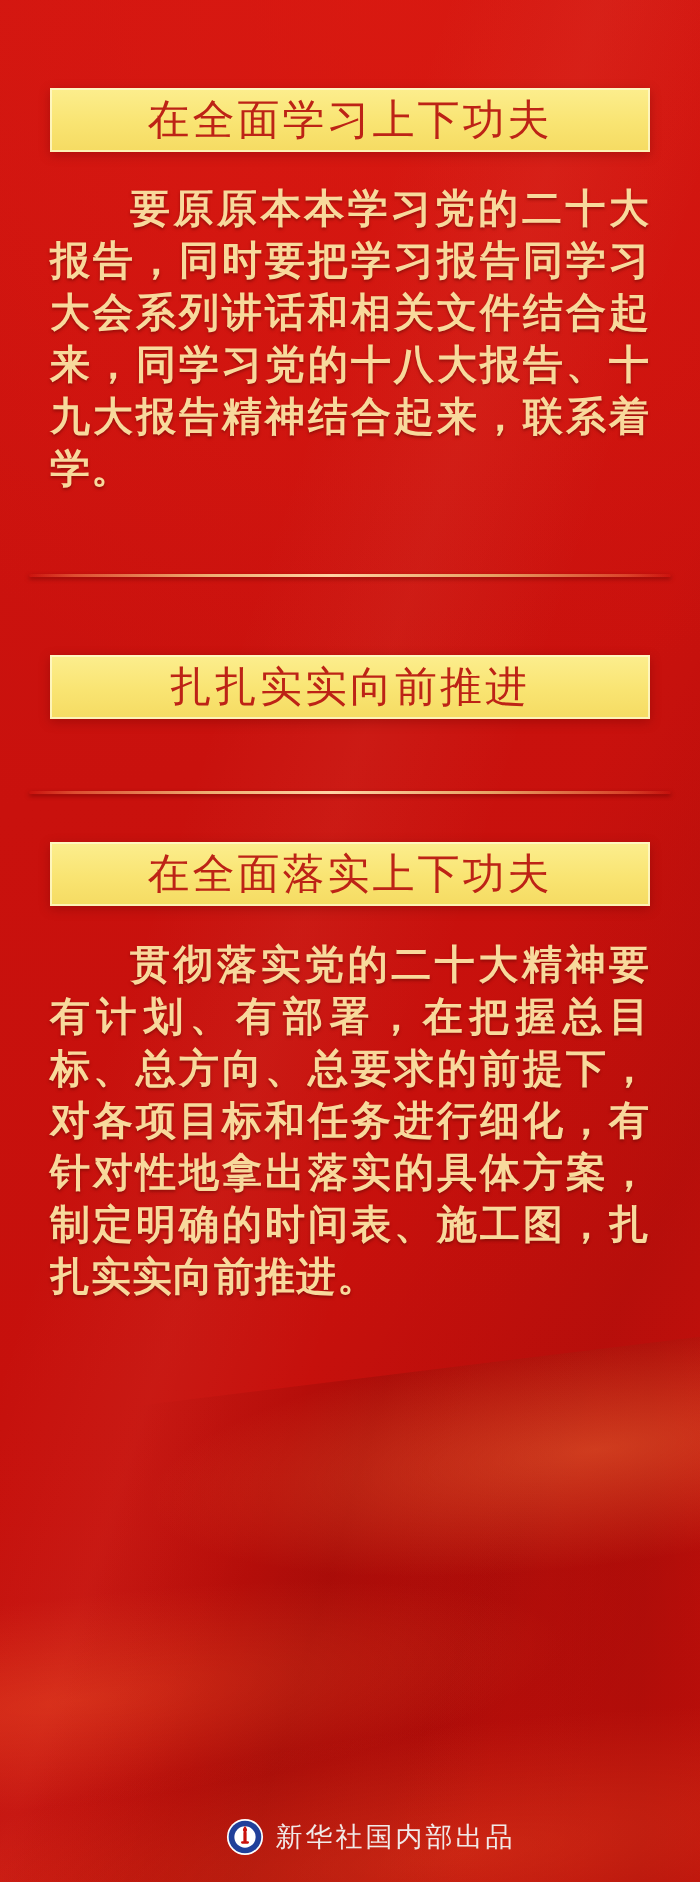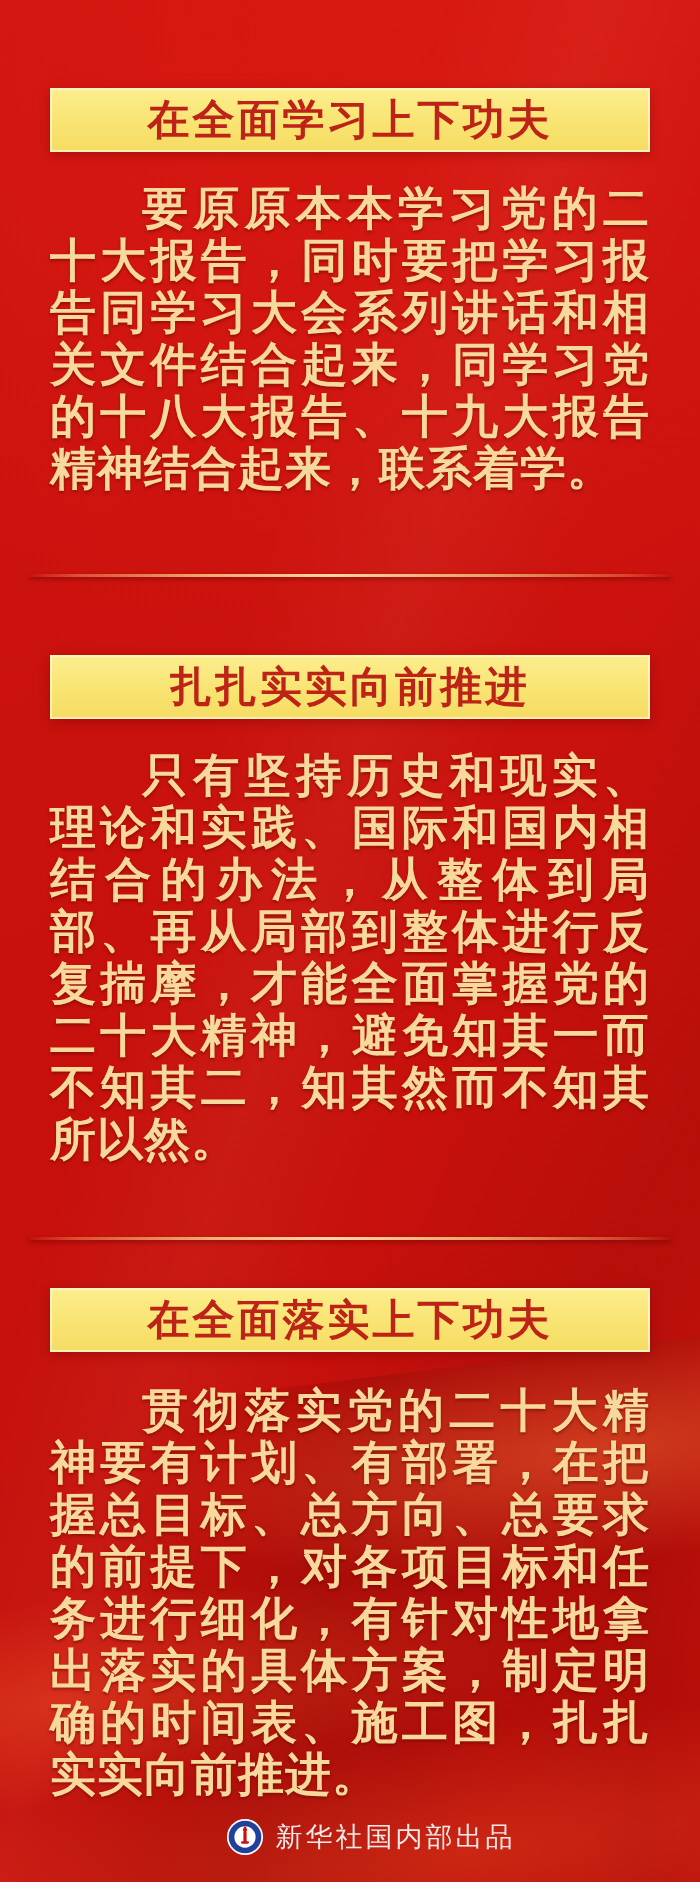--- a/index.html
+++ b/index.html
@@ -55,29 +55,29 @@
     background: linear-gradient(180deg, #fcee8e 0%, #f9e472 55%, #f5db62 100%);
     box-shadow:
       inset 0 0 0 2px rgba(255,248,205,.78),
       0 3px 10px rgba(100,0,0,.35);
   }
   .banner-1 { margin-top: 88px; }
   .banner-2 { margin-top: 78px; }
   .banner-3 { margin-top: 48px; }
   .banner-title {
     font-size: 42px;
-    font-weight: bold;
+    font-weight: normal;
     color: #bd2316;
     letter-spacing: 3px;
     white-space: nowrap;
   }
   .body-text {
     width: 600px;
     margin: 30px auto 0;
-    font-size: 46px;
+    font-size: 40px;
     line-height: 52px;
     font-weight: bold;
     color: #f8d99c;
     letter-spacing: 1px;
     text-align: justify;
     text-indent: 2em;
     text-shadow: 0 2px 3px rgba(95,8,4,.5);
   }
   .body-2 { margin-top: 30px; }
   .body-3 { margin-top: 32px; }
@@ -132,21 +132,20 @@
     <div class="banner banner-1">
       <span class="banner-title">在全面学习上下功夫</span>
     </div>
     <p class="body-text body-1">要原原本本学习党的二十大报告，同时要把学习报告同学习大会系列讲话和相关文件结合起来，同学习党的十八大报告、十九大报告精神结合起来，联系着学。</p>
 
     <div class="divider divider-1"></div>
 
     <div class="banner banner-2">
       <span class="banner-title">扎扎实实向前推进</span>
     </div>
-    <p class="body-text body-2">只有坚持历史和现实、理论和实践、国际和国内相结合的办法，从整体到局部、再从局部到整体进行反复揣摩，才能全面掌握党的二十大精神，避免知其一而不知其二，知其然而不知其所以然。</p>
 
     <div class="divider divider-2"></div>
 
     <div class="banner banner-3">
       <span class="banner-title">在全面落实上下功夫</span>
     </div>
     <p class="body-text body-3">贯彻落实党的二十大精神要有计划、有部署，在把握总目标、总方向、总要求的前提下，对各项目标和任务进行细化，有针对性地拿出落实的具体方案，制定明确的时间表、施工图，扎扎实实向前推进。</p>
 
   </div>
 

